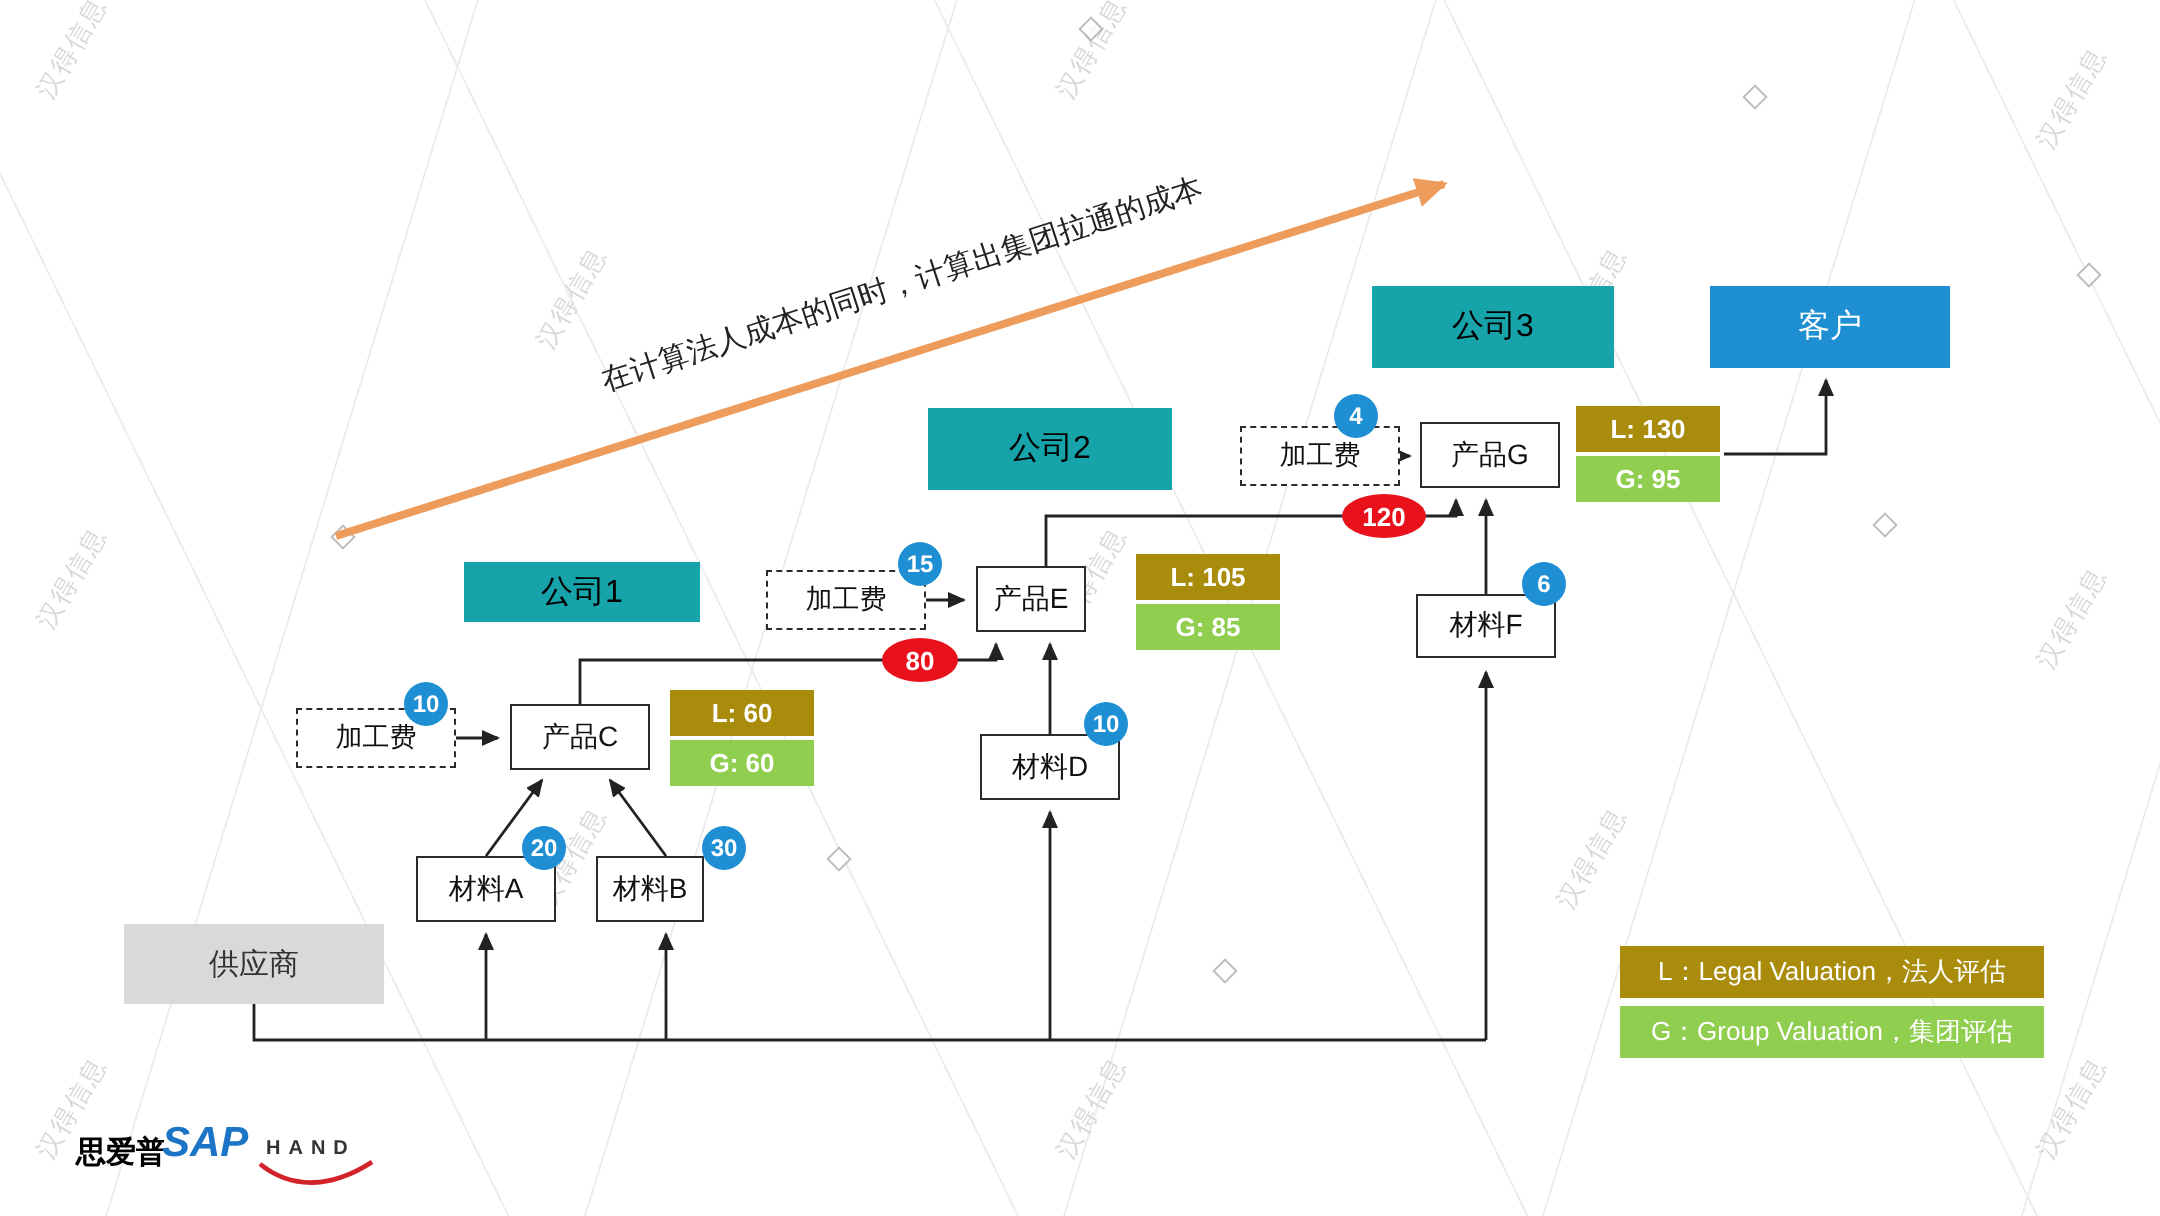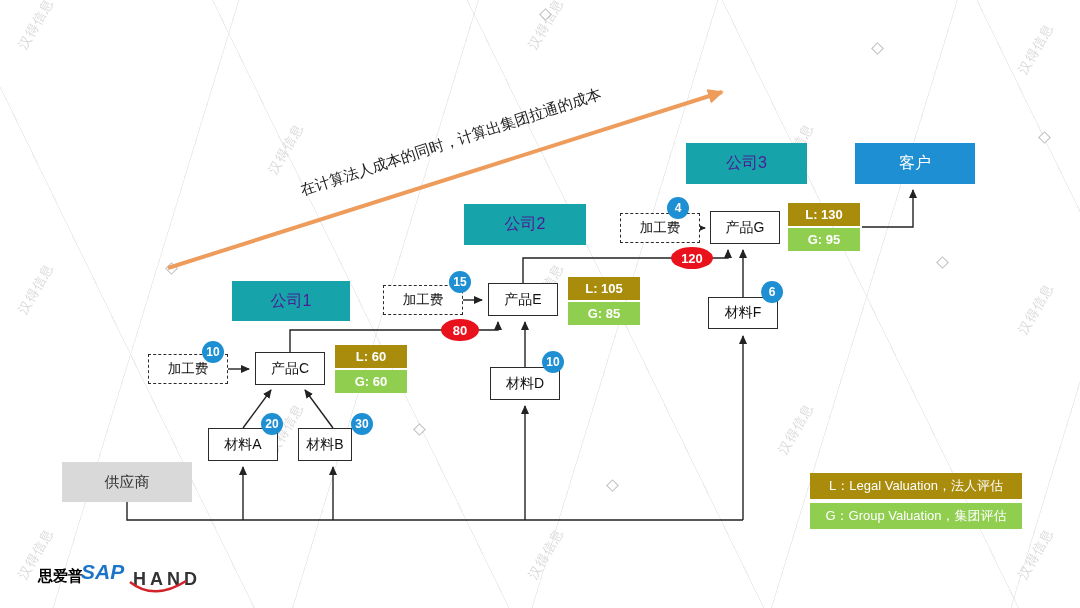--- a/index.html
+++ b/index.html
@@ -16,38 +16,38 @@
       transform:rotate(45deg);opacity:.75;z-index:0;}
   svg.connectors{position:absolute;left:0;top:0;z-index:1;}
   .cl{stroke:#222222;stroke-width:1.4;fill:none;}
   .orange-line{stroke:#EE9C5C;stroke-width:4;fill:none;}
   .title{position:absolute;left:40px;top:40px;font-size:23px;font-weight:bold;color:#111;
          letter-spacing:1px;z-index:3;}
   .annotation{position:absolute;left:277px;top:133px;width:348px;text-align:center;
          font-size:15px;color:#222;transform:rotate(-18deg);z-index:3;white-space:nowrap;}
   .node{position:absolute;display:flex;align-items:center;justify-content:center;
         font-size:14px;color:#111;z-index:2;box-sizing:border-box;}
-  .company{background:#16A3A9;color:#4c1d95;font-size:16px;}
+  .company{background:#16A3A9;color:#000000;font-size:16px;}
   .customer{background:#1D8FD2;color:#fff;font-size:16px;}
   .supplier{background:#D9D9D9;color:#333;font-size:15px;}
   .box{background:#fff;border:1.5px solid #2b2b2b;}
   .fee{background:#fff;border:1.6px dashed #2b2b2b;font-size:13.5px;}
   .badge{position:absolute;width:22px;height:22px;border-radius:50%;background:#1D8FD2;color:#fff;
          font-size:12px;font-weight:bold;display:flex;align-items:center;justify-content:center;z-index:5;}
   .price{position:absolute;height:22px;border-radius:50%/50%;background:#E8111C;color:#fff;
          font-size:13px;font-weight:bold;display:flex;align-items:center;justify-content:center;z-index:5;}
   .val{position:absolute;width:72px;height:23px;color:#fff;font-size:13px;font-weight:bold;
        display:flex;align-items:center;justify-content:center;z-index:4;}
   .gold{background:#A98C0C;} .green{background:#8FCE4E;}
   .legend-item{position:absolute;width:212px;height:26px;color:#fff;font-size:13px;
        display:flex;align-items:center;justify-content:center;z-index:4;}
   .f-sapcn{position:absolute;left:38px;top:567px;font-size:15px;font-weight:bold;color:#000;z-index:3;}
   .f-sap{position:absolute;left:81px;top:560px;font-size:21px;font-style:italic;font-weight:bold;
          color:#1B74C5;z-index:3;}
-  .f-hand{position:absolute;left:133px;top:569px;font-size:18px;letter-spacing:4px;color:#333;
+  .f-hand{position:absolute;left:133px;top:569px;font-size:10px;letter-spacing:4px;color:#333;
          font-weight:600;z-index:3;}
   .f-swoosh{position:absolute;left:128px;top:578px;z-index:3;}
 </style>
 </head>
 <body>
 
 <div class="stage">
 
   <span class="wm" style="left:8px;top:15px">汉得信息</span>
   <span class="wm" style="left:518px;top:15px">汉得信息</span>
@@ -98,21 +98,21 @@
     <path class="cl" d="M463,300 L482,300" marker-end="url(#ahB)"></path>
     <path class="cl" d="M700,228 L705,228" marker-end="url(#ahB)"></path>
 
     <path class="cl" d="M290,352 L290,330 L498,330 L498,322" marker-end="url(#ahB)"></path>
     <path class="cl" d="M523,283 L523,258 L728,258 L728,250" marker-end="url(#ahB)"></path>
     <path class="cl" d="M862,227 L913,227 L913,190" marker-end="url(#ahB)"></path>
   </svg>
 
   <div class="annotation">在计算法人成本的同时，计算出集团拉通的成本</div>
 
-  <div class="node company" style="left:232px;top:281px;width:118px;height:40px">
+  <div class="node company" style="left:232px;top:281px;width:118px;height:30px">
       <span>公司1</span>
     </div>
   <div class="node company" style="left:464px;top:204px;width:122px;height:41px">
       <span>公司2</span>
     </div>
   <div class="node company" style="left:686px;top:143px;width:121px;height:41px">
       <span>公司3</span>
     </div>
   <div class="node supplier" style="left:62px;top:462px;width:130px;height:40px">
       <span>供应商</span>
@@ -127,21 +127,21 @@
   <div class="node fee" style="left:383px;top:285px;width:80px;height:30px">
       <span>加工费</span>
     </div>
   <div class="node fee" style="left:620px;top:213px;width:80px;height:30px">
       <span>加工费</span>
     </div>
 
   <div class="node box" style="left:255px;top:352px;width:70px;height:33px">
       <span>产品C</span>
     </div>
-  <div class="node box" style="left:488px;top:283px;width:70px;height:33px">
+  <div class="node box" style="left:488px;top:283px;width:55px;height:33px">
       <span>产品E</span>
     </div>
   <div class="node box" style="left:710px;top:211px;width:70px;height:33px">
       <span>产品G</span>
     </div>
 
   <div class="node box" style="left:208px;top:428px;width:70px;height:33px">
       <span>材料A</span>
     </div>
   <div class="node box" style="left:298px;top:428px;width:54px;height:33px">

